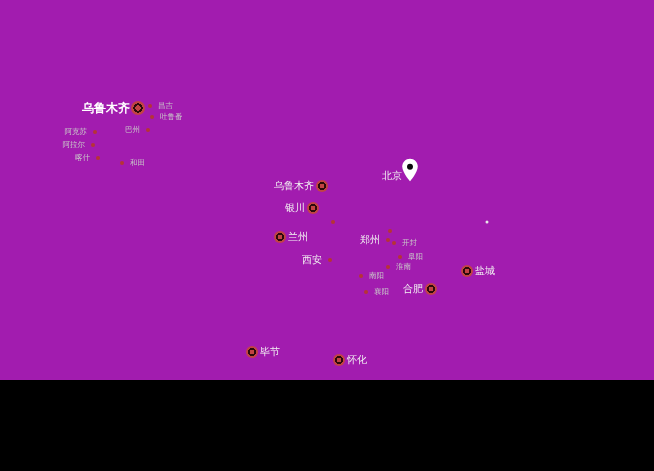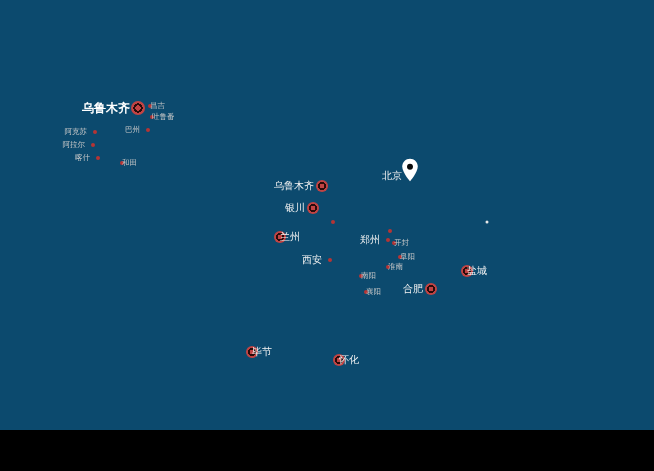--- a/index.html
+++ b/index.html
@@ -1,21 +1,21 @@
 <!DOCTYPE html>
 <html><head>
 <meta charset="utf-8">
 <title>Map</title>
 <style>
   html,body{margin:0;padding:0;background:#000;}
   body{font-family:"DejaVu Sans","Liberation Sans",sans-serif;}
   #map{
     position:relative;
-    width:654px;height:430px;
-    background:#0c4a6e;
+    width:654px;height:380px;
+    background:#a21caf;
     overflow:hidden;
   }
   .city{position:absolute;width:0;height:0;}
   
   .m-ring{
     position:absolute;left:0;top:0;
     width:12px;height:12px;border-radius:50%;
     transform:translate(-50%,-50%);
     background:radial-gradient(circle,#c14343 0 2.4px,#2b0b0b 2.4px 4px,#c14343 4px 6px);
   }
@@ -35,21 +35,21 @@
     position:absolute;left:0;top:0;
     transform:translate(-50%,-100%);
   }
   .label{
     position:absolute;top:0;
     transform:translateY(-50%);
     white-space:nowrap;
     line-height:1;
   }
   .label.left{right:8px;text-align:right;}
-  .label.right{left:0;}
+  .label.right{left:8px;}
   .label.pin-label{top:-6px;}
   .size-lg{font-size:12px;font-weight:bold;color:#ffffff;}
   .size-md{font-size:10px;color:#f2f2f2;}
   .size-xs{font-size:7.5px;color:#c9c9c9;}
   .extra-dot{
     position:absolute;border-radius:50%;
     transform:translate(-50%,-50%);
   }
   .extra-dot.red{width:4px;height:4px;background:#b63434;}
   .extra-dot.white{width:3px;height:3px;background:#e8e8e8;}

